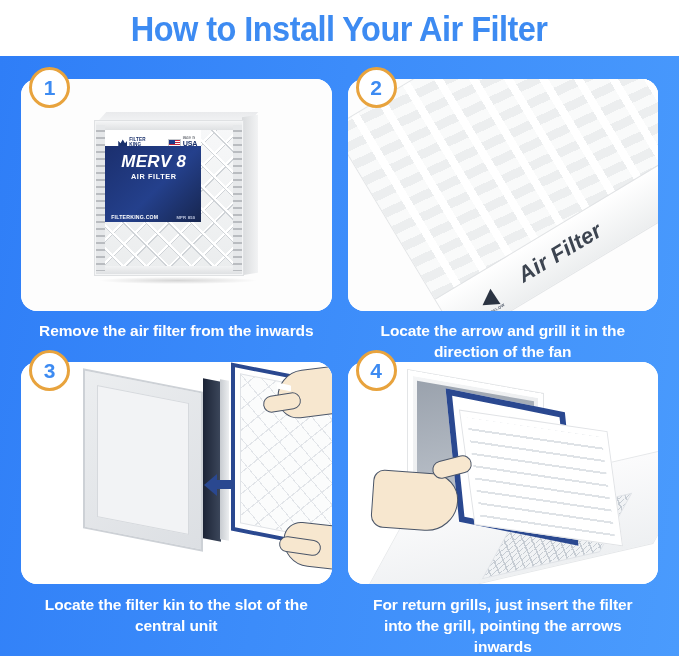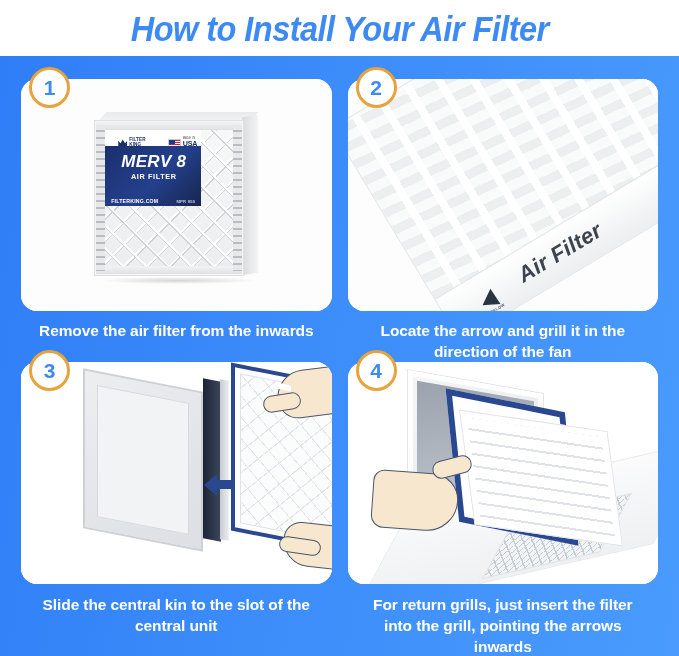--- a/index.html
+++ b/index.html
@@ -23,21 +23,20 @@
   
   .title-bar {
     position: absolute;
     left: 0; top: 0;
     width: 679px;
     height: 56px;
     background: #ffffff;
     display: flex;
     align-items: center;
     justify-content: center;
-    font-style: italic;
   }
   .title {
     color: #3d8bf2;
     font-family: "Liberation Sans", sans-serif;
     font-size: 35px;
     font-weight: bold;
     letter-spacing: -0.6px;
     transform: scaleX(0.93);
     white-space: nowrap;
     line-height: 1;
@@ -254,21 +253,21 @@
   .usa-big {
     font-size: 7.2px;
     font-weight: bold;
     color: #19306b;
     letter-spacing: -0.2px;
     display: block;
   }
   .label-main {
     position: absolute;
     left: 0; top: 16px;
-    width: 96px; height: 60px;
+    width: 96px; height: 76px;
     background: linear-gradient(135deg,#1b2f6e 0%,#24408c 55%,#17264f 100%);
     color: #ffffff;
     box-sizing: border-box;
     padding: 7px 5px 0 6px;
   }
   .merv {
     font-size: 17px;
     font-weight: bold;
     font-style: italic;
     letter-spacing: 0.3px;
@@ -675,21 +674,21 @@
             </div>
 
             <div class="newf-tag"></div>
           </div>
           <div class="hand-t"></div>
           <div class="finger-t"></div>
           <div class="hand-b"></div>
           <div class="finger-b"></div>
         </div>
       </div>
-      <div class="caption">Slide the central kin to the slot of the central unit</div>
+      <div class="caption">Locate the filter kin to the slot of the central unit</div>
     </div>
 
     <div class="step step-4">
       <div class="badge">4</div>
       <div class="card">
         <div class="art4">
           <div class="duct">
             <div class="duct-in"></div>
           </div>
           <div class="ceil"></div>

